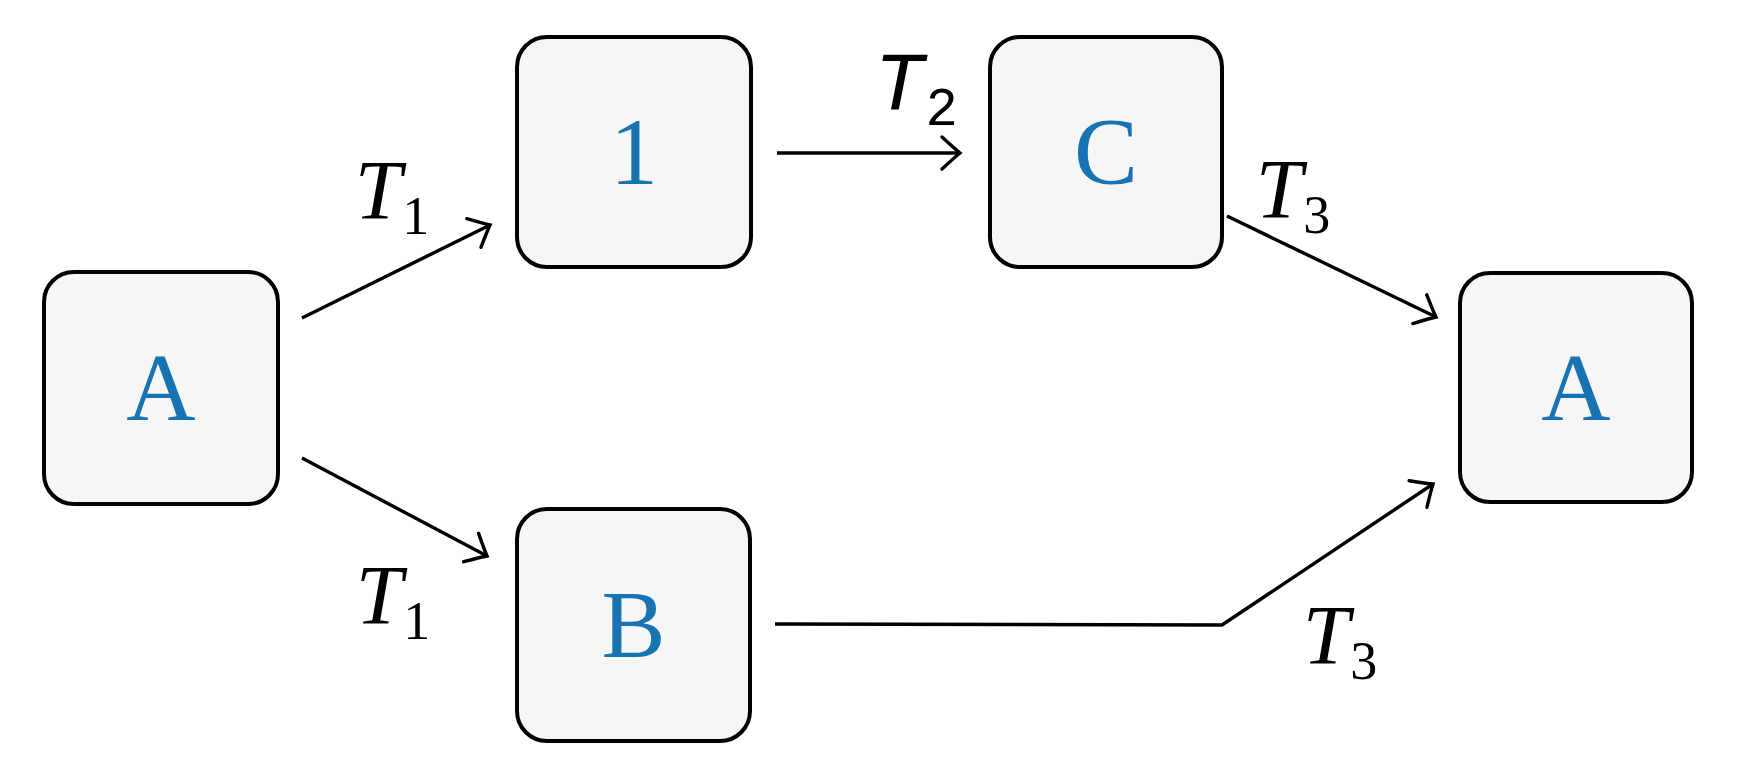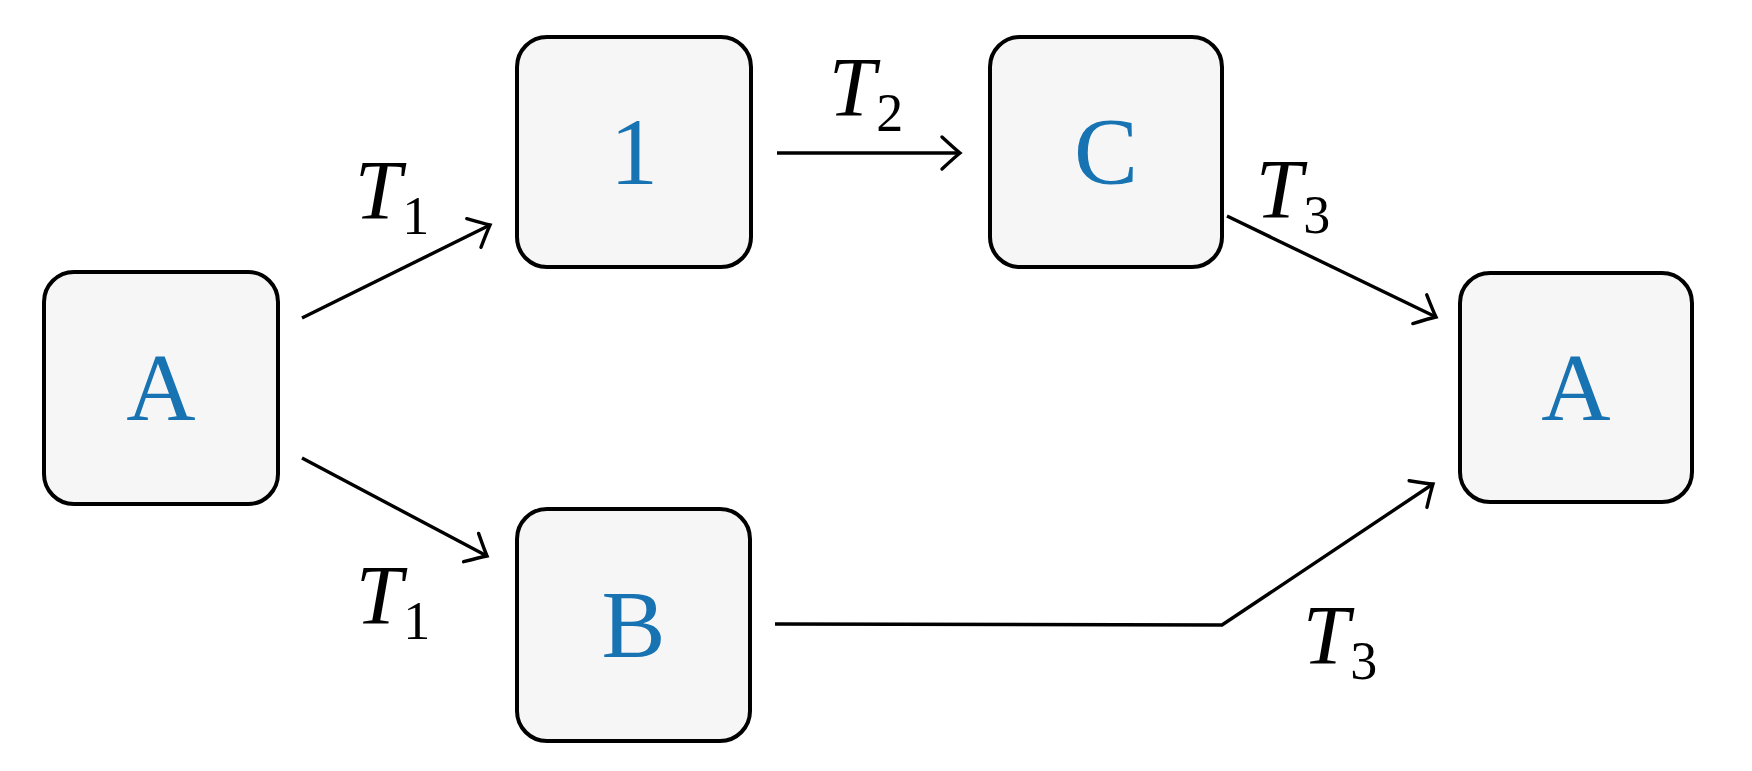--- a/index.html
+++ b/index.html
@@ -57,21 +57,21 @@
     font-style: normal;
     font-size: 54px;
     line-height: 1;
     vertical-align: baseline;
     position: relative;
     top: 15px;
     margin-left: 1px;
   }
   #lbl-t1-top    { left: 392px;  top: 191px; }
   #lbl-t1-bottom { left: 393px;  top: 596px; }
-  #lbl-t2        { left: 866px;  top: 88px;  }
+  #lbl-t2        { left: 916px;  top: 88px; font-family: Liberation Mono, monospace;  }
   #lbl-t3-top    { left: 1293px; top: 190px; }
   #lbl-t3-bottom { left: 1340px; top: 636px; }
 </style>
 </head>
 <body>
 
 <div class="canvas">
 
   <svg class="edges-layer" width="1752" height="771" viewBox="0 0 1752 771" xmlns="http://www.w3.org/2000/svg">
     <defs>

